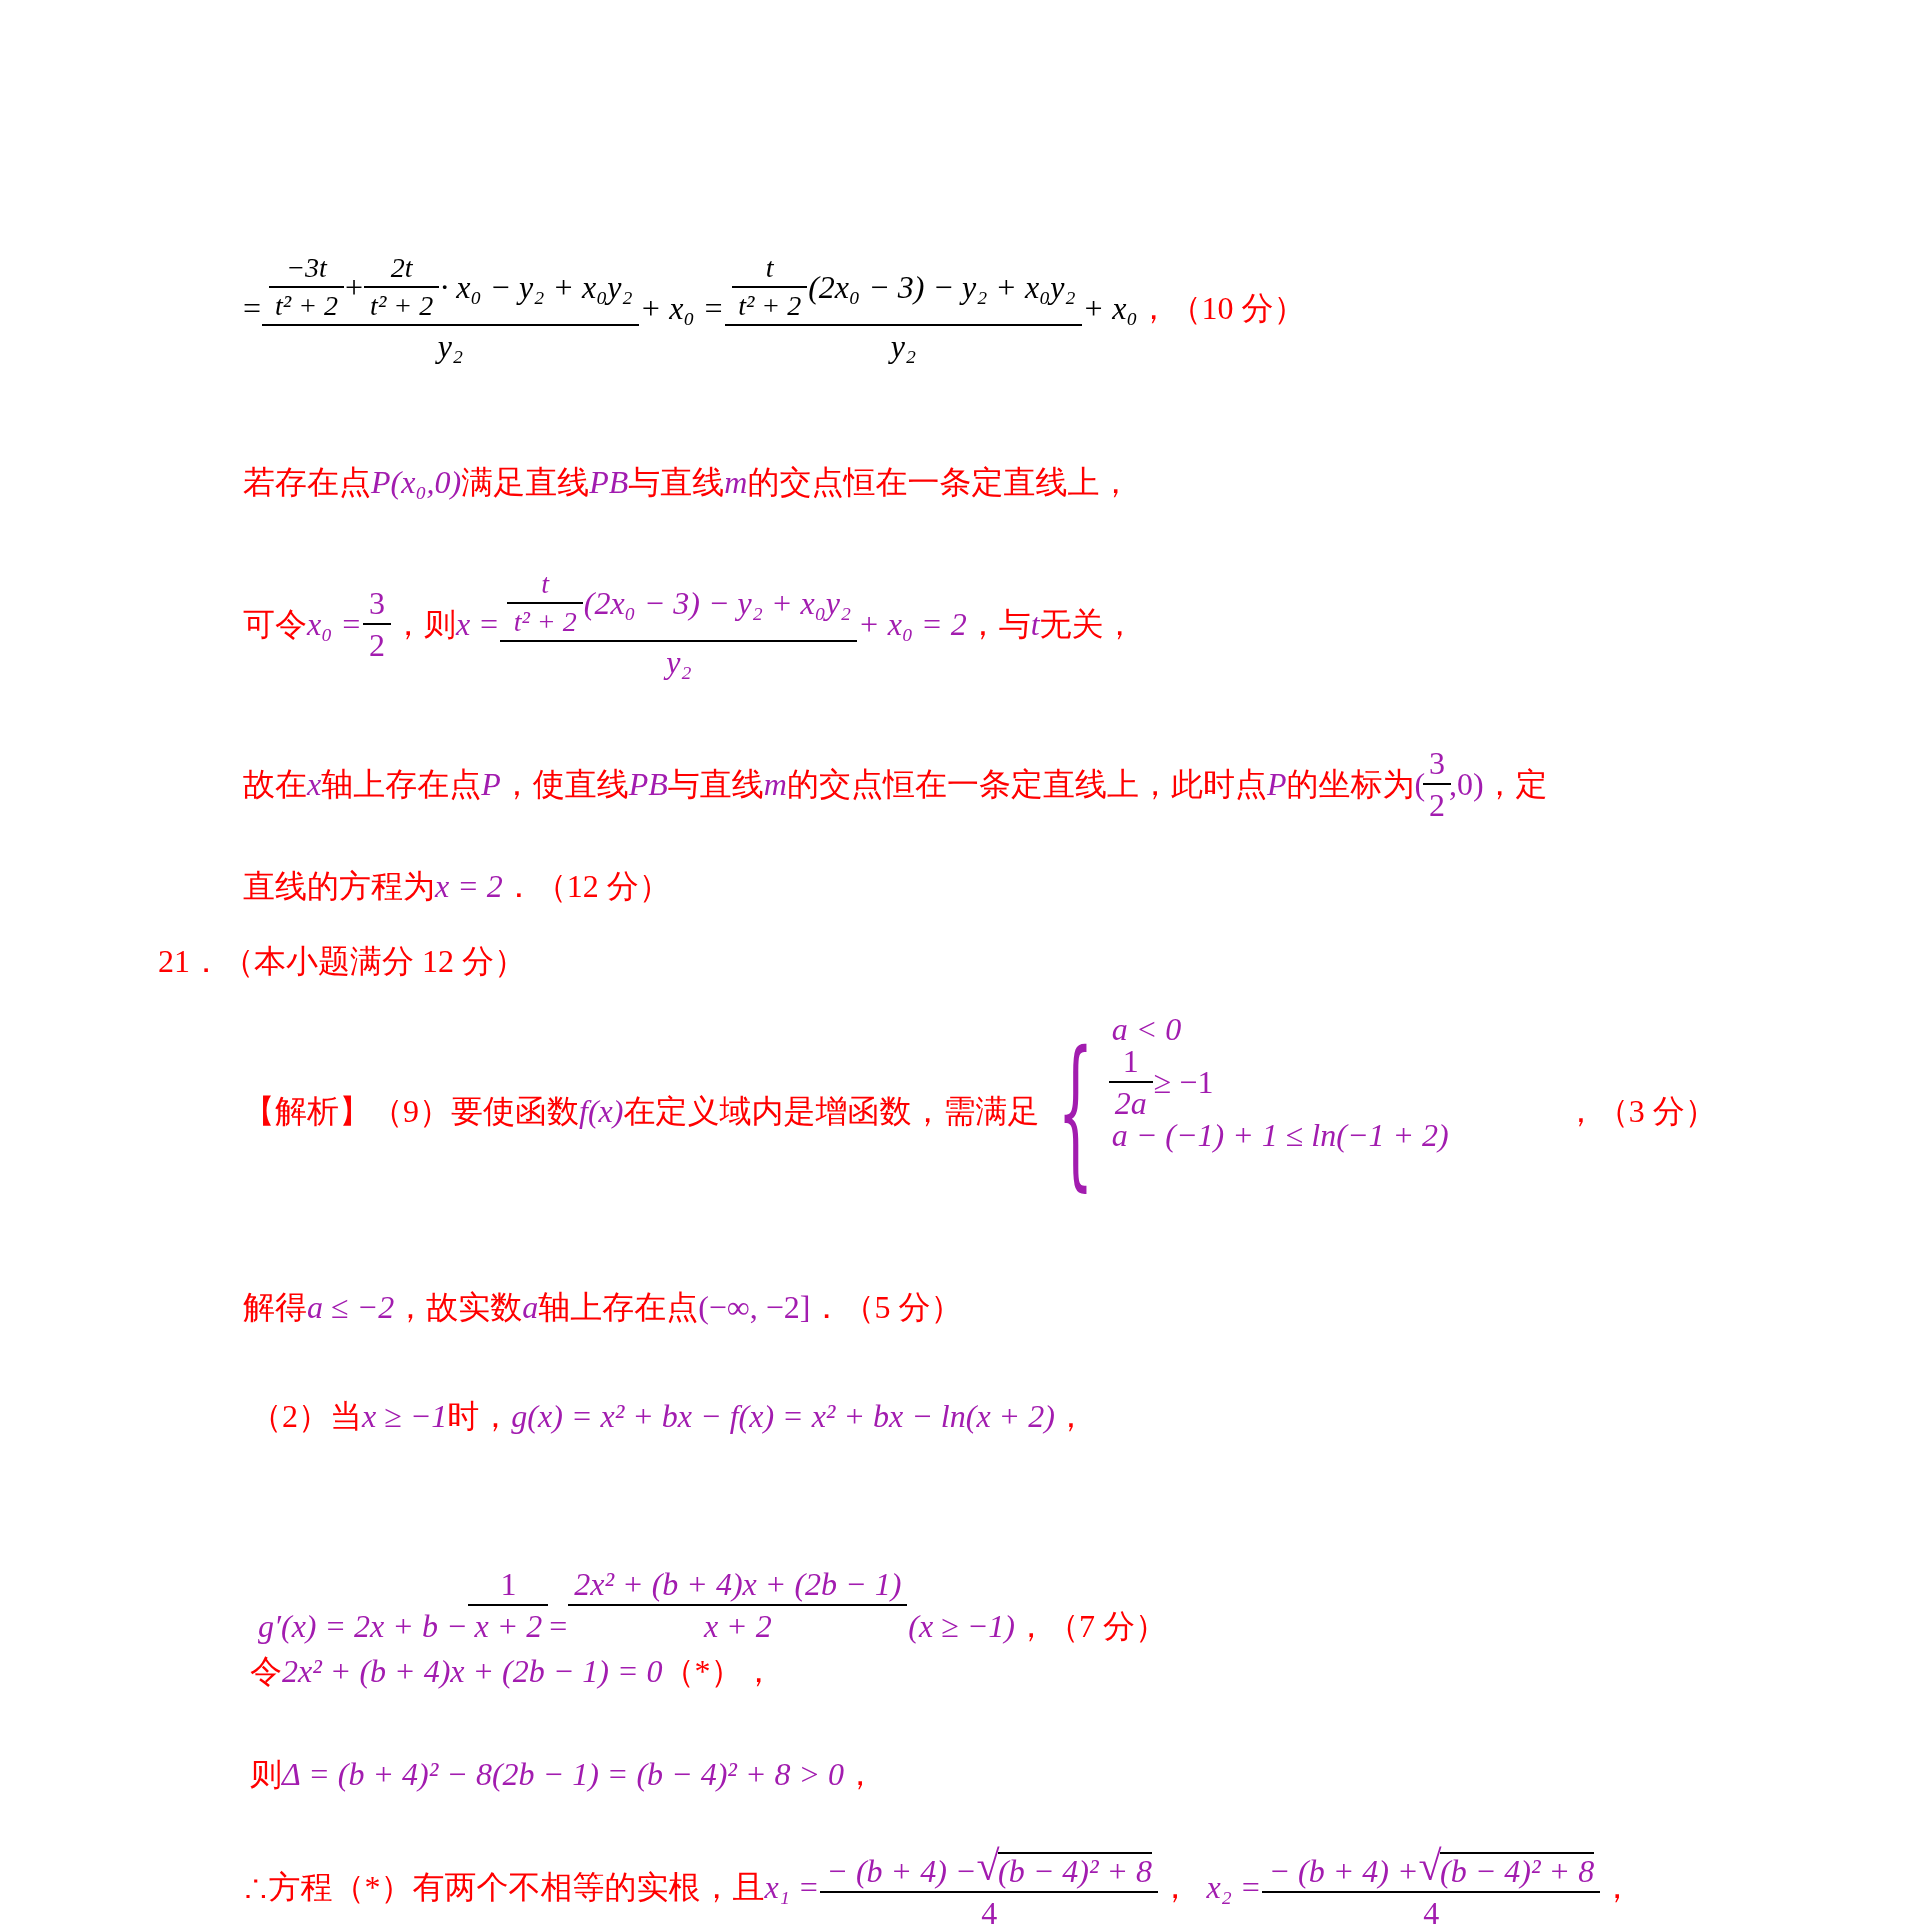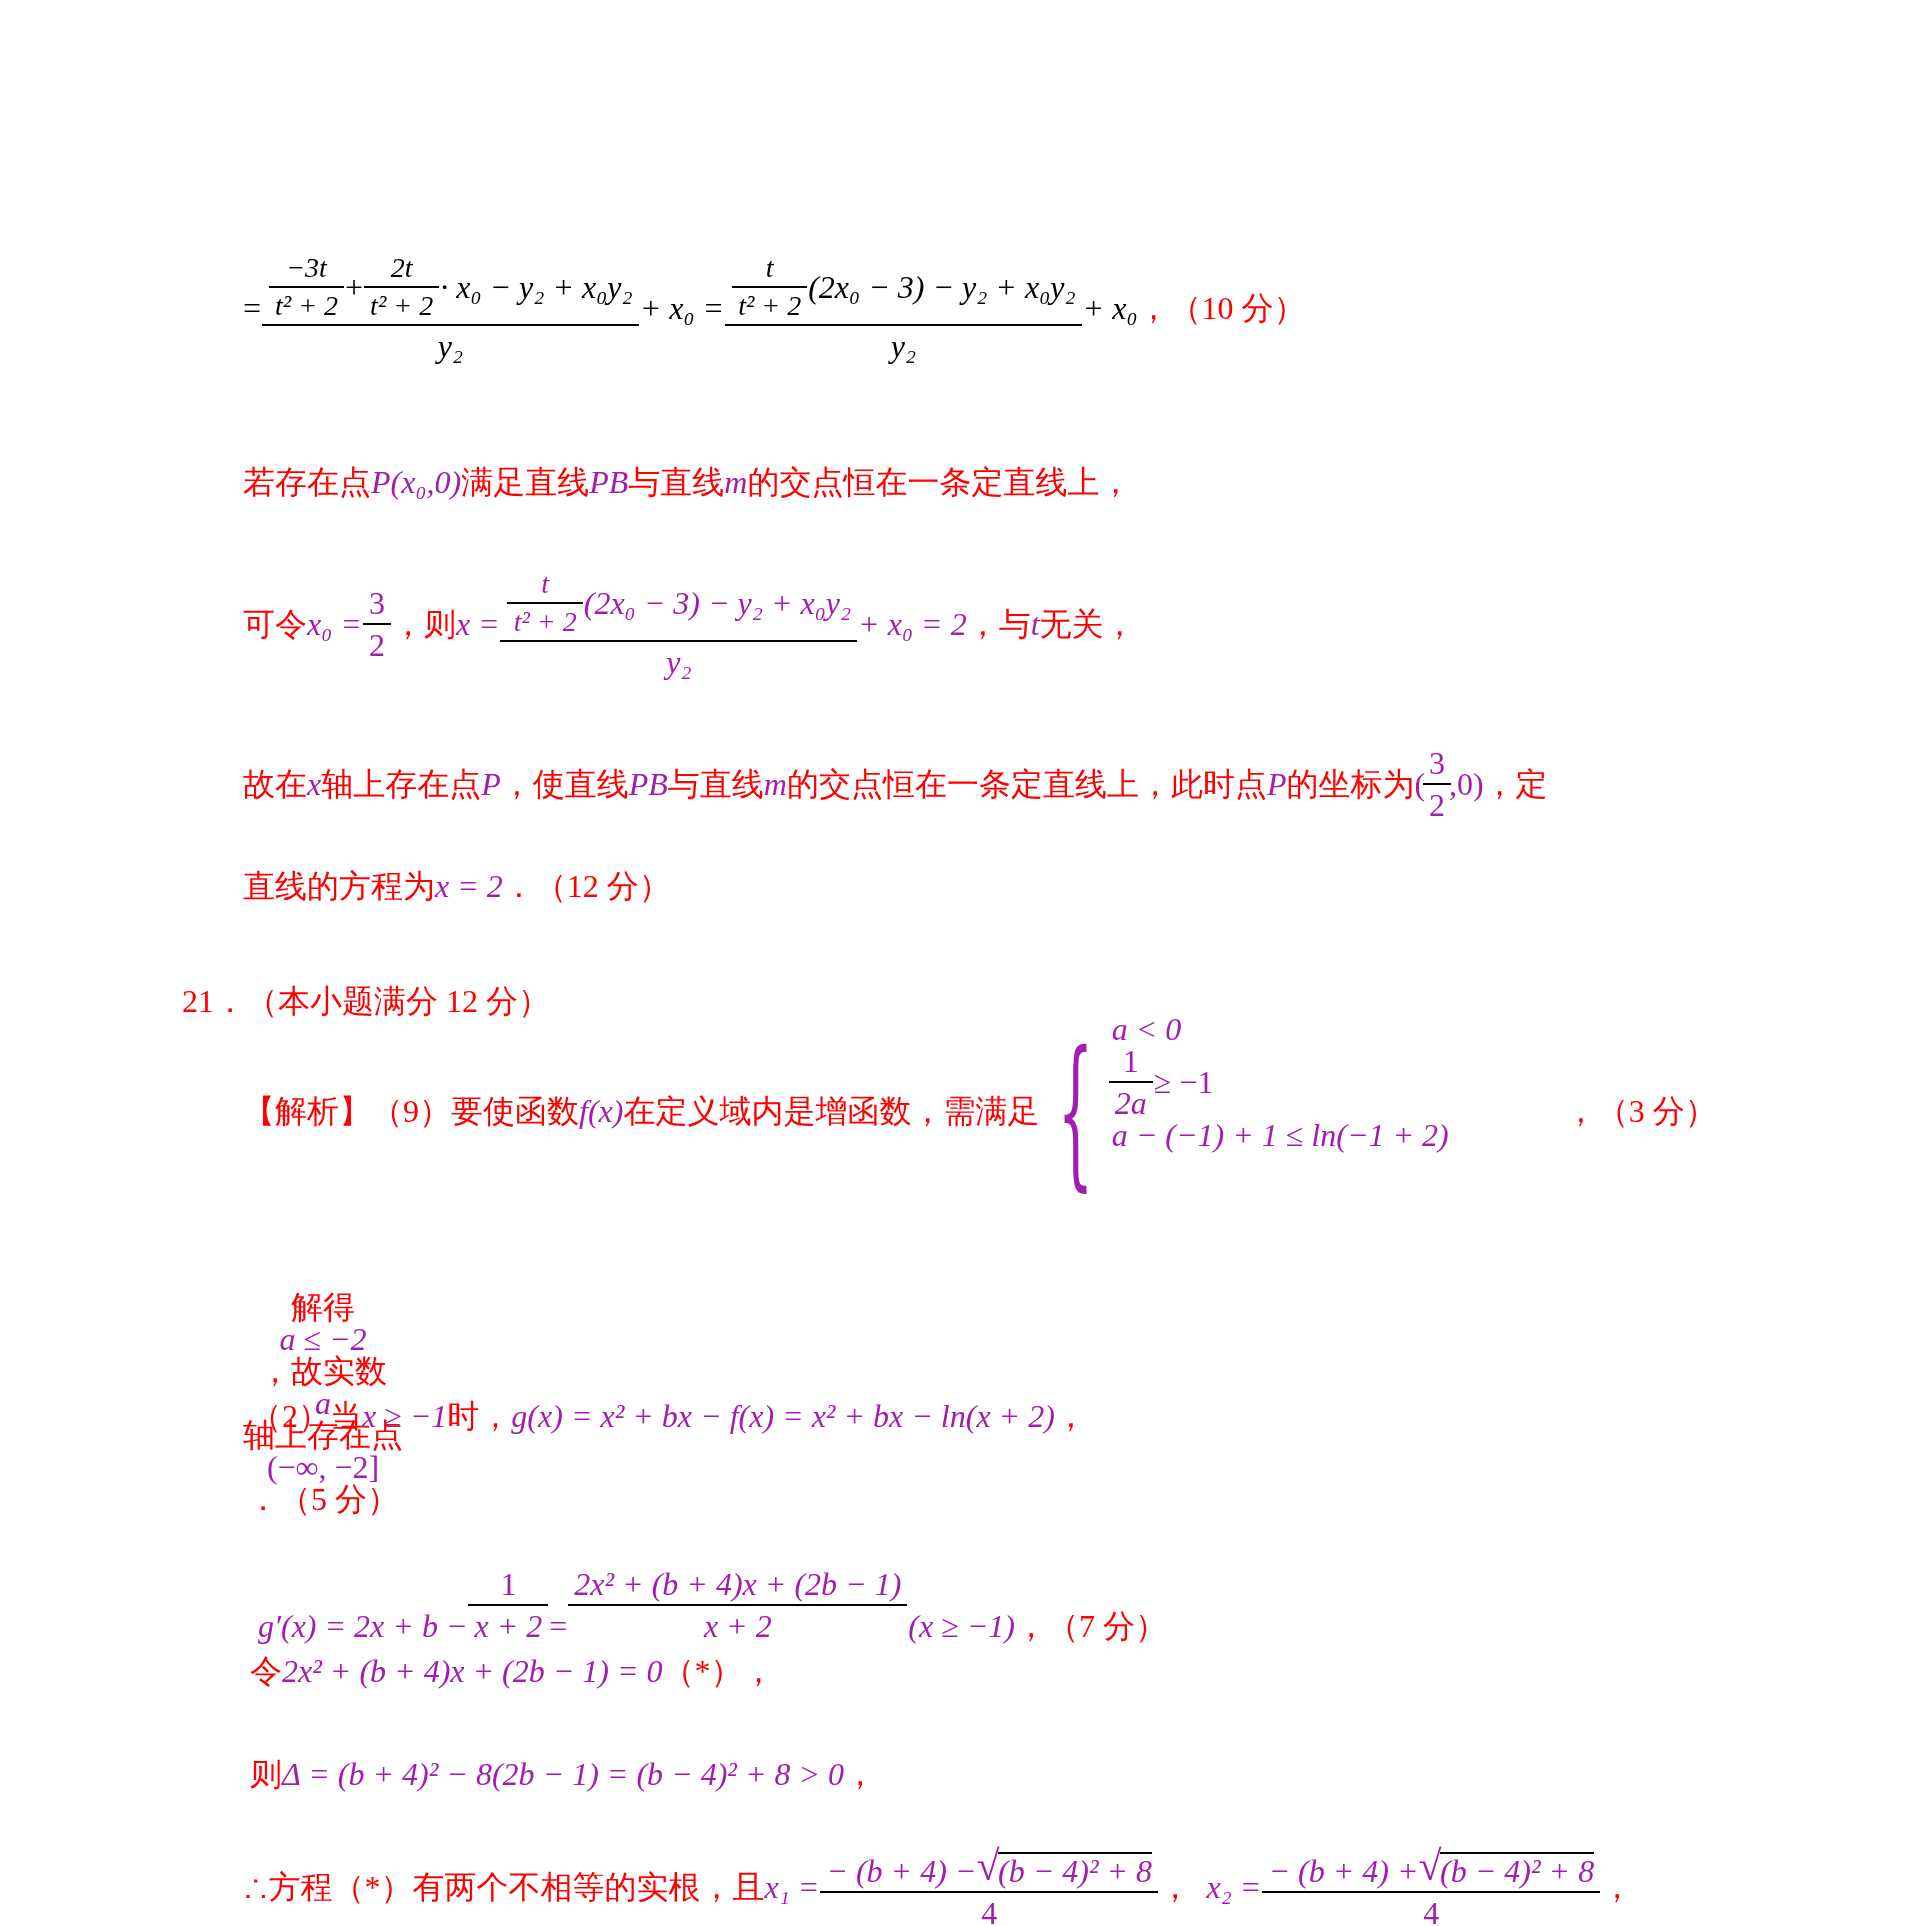--- a/index.html
+++ b/index.html
@@ -111,21 +111,21 @@
   <span class="mu blk">,0)</span>
   <span>，定</span>
 </div>
 
 <div class="line red" style="top:870px;">
   <span>直线的方程为 </span>
   <span class="m blk">x = 2</span>
   <span>．（12 分）</span>
 </div>
 
-<div class="line red" style="top:945px; left:182px;margin-top:40px;">
+<div class="line red" style="top:945px; left:158px;">
   <span>21．（本小题满分 12 分）</span>
 </div>
 
 <div class="line red" style="top:1013px;">
   <span>【解析】（9）要使函数 </span>
   <span class="m blk">f(x)</span>
   <span> 在定义域内是增函数，需满足</span>
   <span class="brace-sys blk">
     <span class="brace">{</span>
     <span class="sys">
@@ -136,21 +136,21 @@
           <span class="den m">2a</span>
         </span>
         <span class="mu">≥ −1</span>
       </span>
       <span class="m">a − (−1) + 1 ≤ ln(−1 + 2)</span>
     </span>
   </span>
   <span style="margin-left:116px;">，（3 分）</span>
 </div>
 
-<div class="line red" style="top:1291px;flex-direction:column;">
+<div class="line red" style="top:1291px;">
   <span>解得 </span>
   <span class="m blk">a ≤ −2</span>
   <span>，故实数 </span>
   <span class="m blk">a</span>
   <span> 轴上存在点 </span>
   <span class="mu blk">(−∞, −2]</span>
   <span>．（5 分）</span>
 </div>
 
 <div class="line red" style="top:1400px; left:250px;">

